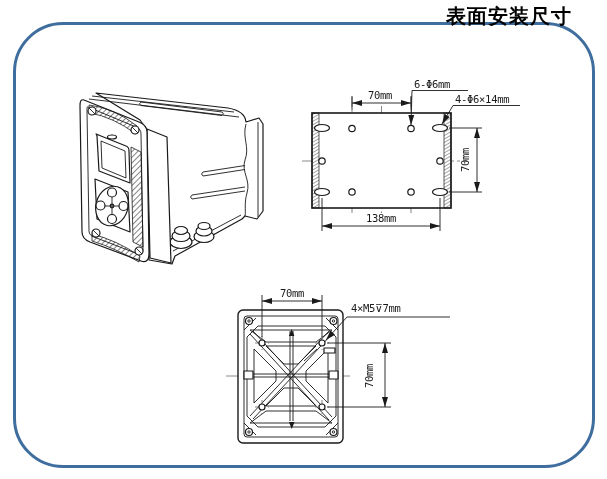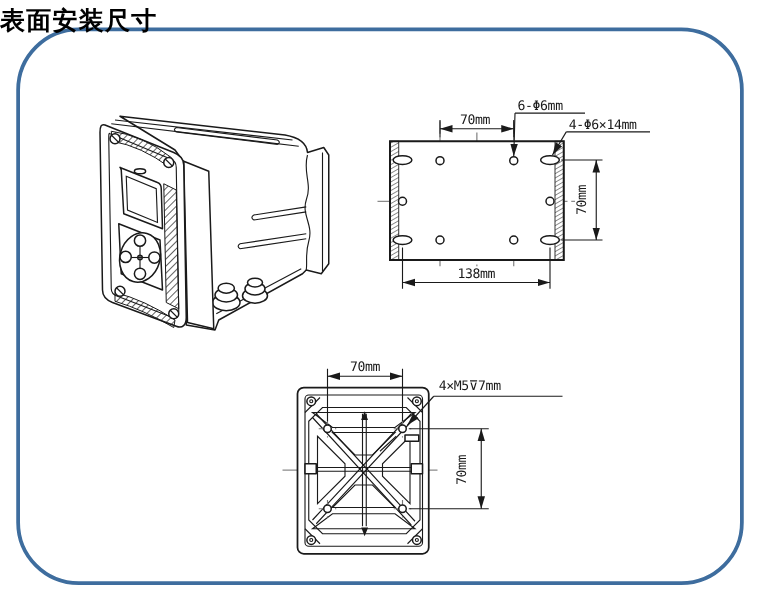--- a/index.html
+++ b/index.html
@@ -1,18 +1,18 @@
 <!DOCTYPE html>
 <html><head>
 <meta charset="utf-8">
 <style>
   html,body{margin:0;padding:0;background:#ffffff;}
   .canvas{position:relative;width:607px;height:479px;background:#fff;overflow:hidden;
           font-family:"DejaVu Sans",sans-serif;}
-  .title{position:absolute;top:3px;left:0;width:572px;text-align:left;
+  .title{position:absolute;top:3px;left:0;width:572px;text-align:right;
          font-weight:bold;font-size:20px;color:#000;letter-spacing:1px;}
   .frame{position:absolute;left:13px;top:22px;width:582px;height:446px;
          box-sizing:border-box;border:3px solid #3e6d9e;border-radius:50px;}
   svg{position:absolute;left:0;top:0;}
   .ln{stroke:#1a1a1a;fill:none;stroke-width:1.2;stroke-linejoin:round;stroke-linecap:round;}
   .lnthin{stroke:#1a1a1a;fill:none;stroke-width:0.9;}
   .wh{fill:#ffffff;}
   .dimln{stroke:#1a1a1a;fill:none;stroke-width:0.9;}
   .cl{stroke:#777;fill:none;stroke-width:0.9;stroke-dasharray:10 3 2.5 3;}
   .clg{stroke:#8a8a8a;fill:none;stroke-width:1;stroke-dasharray:14 3 3 3;}

